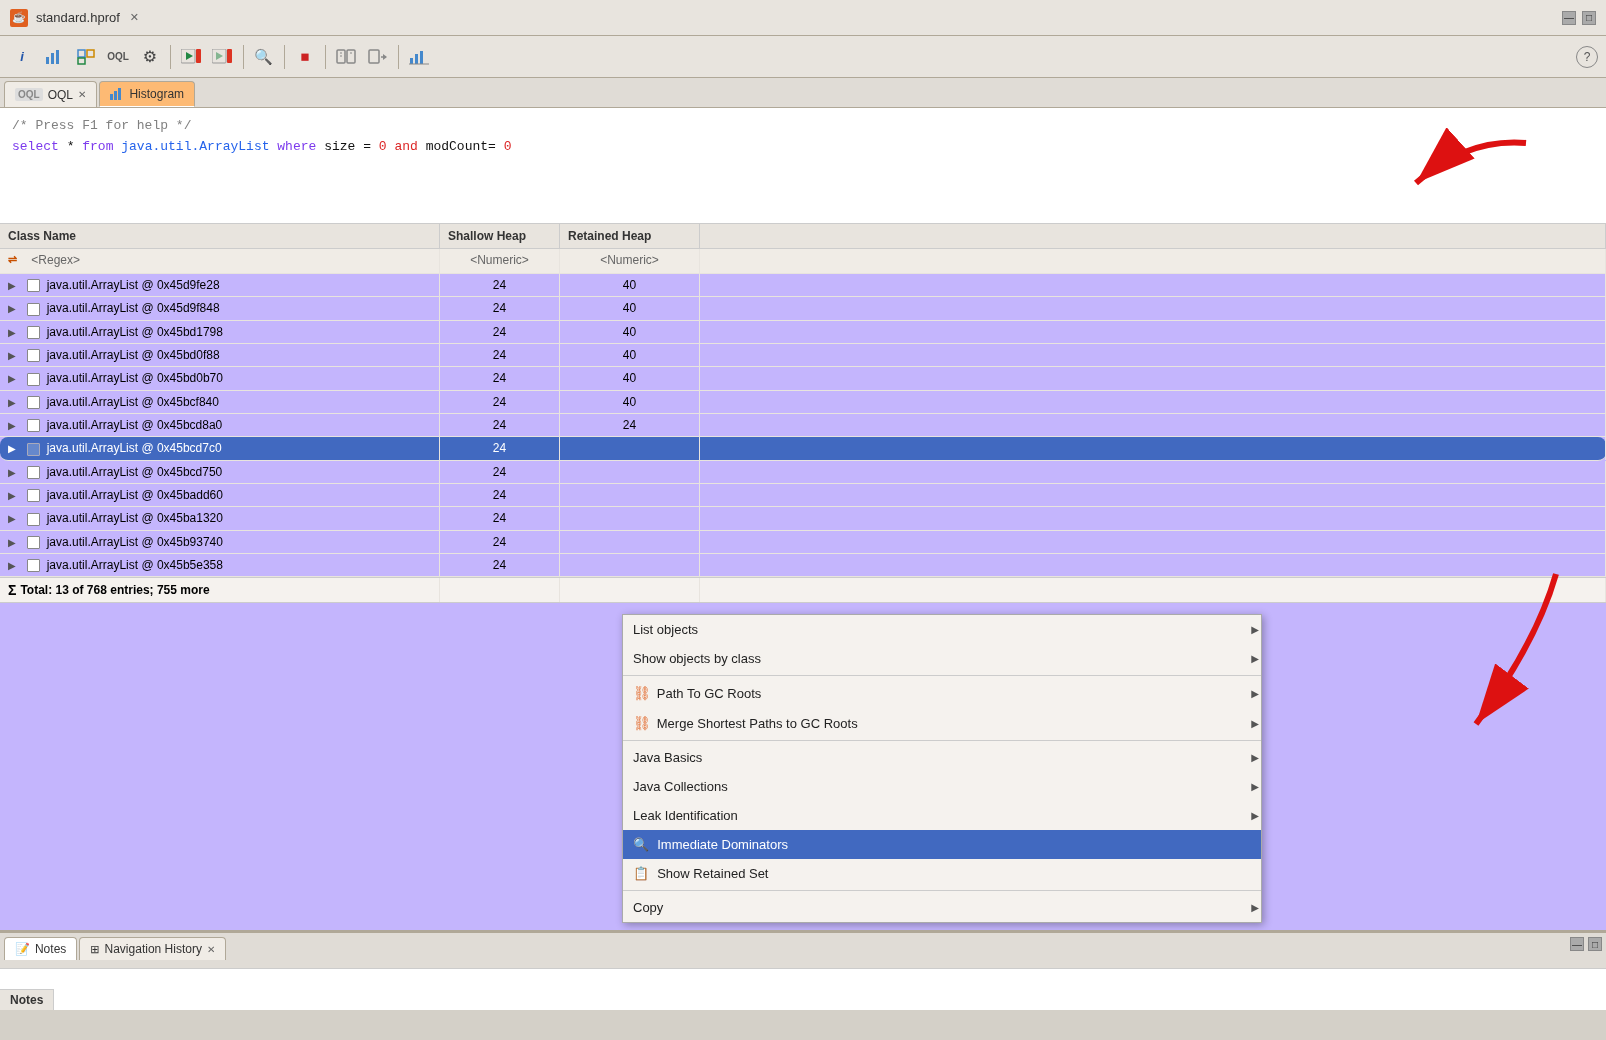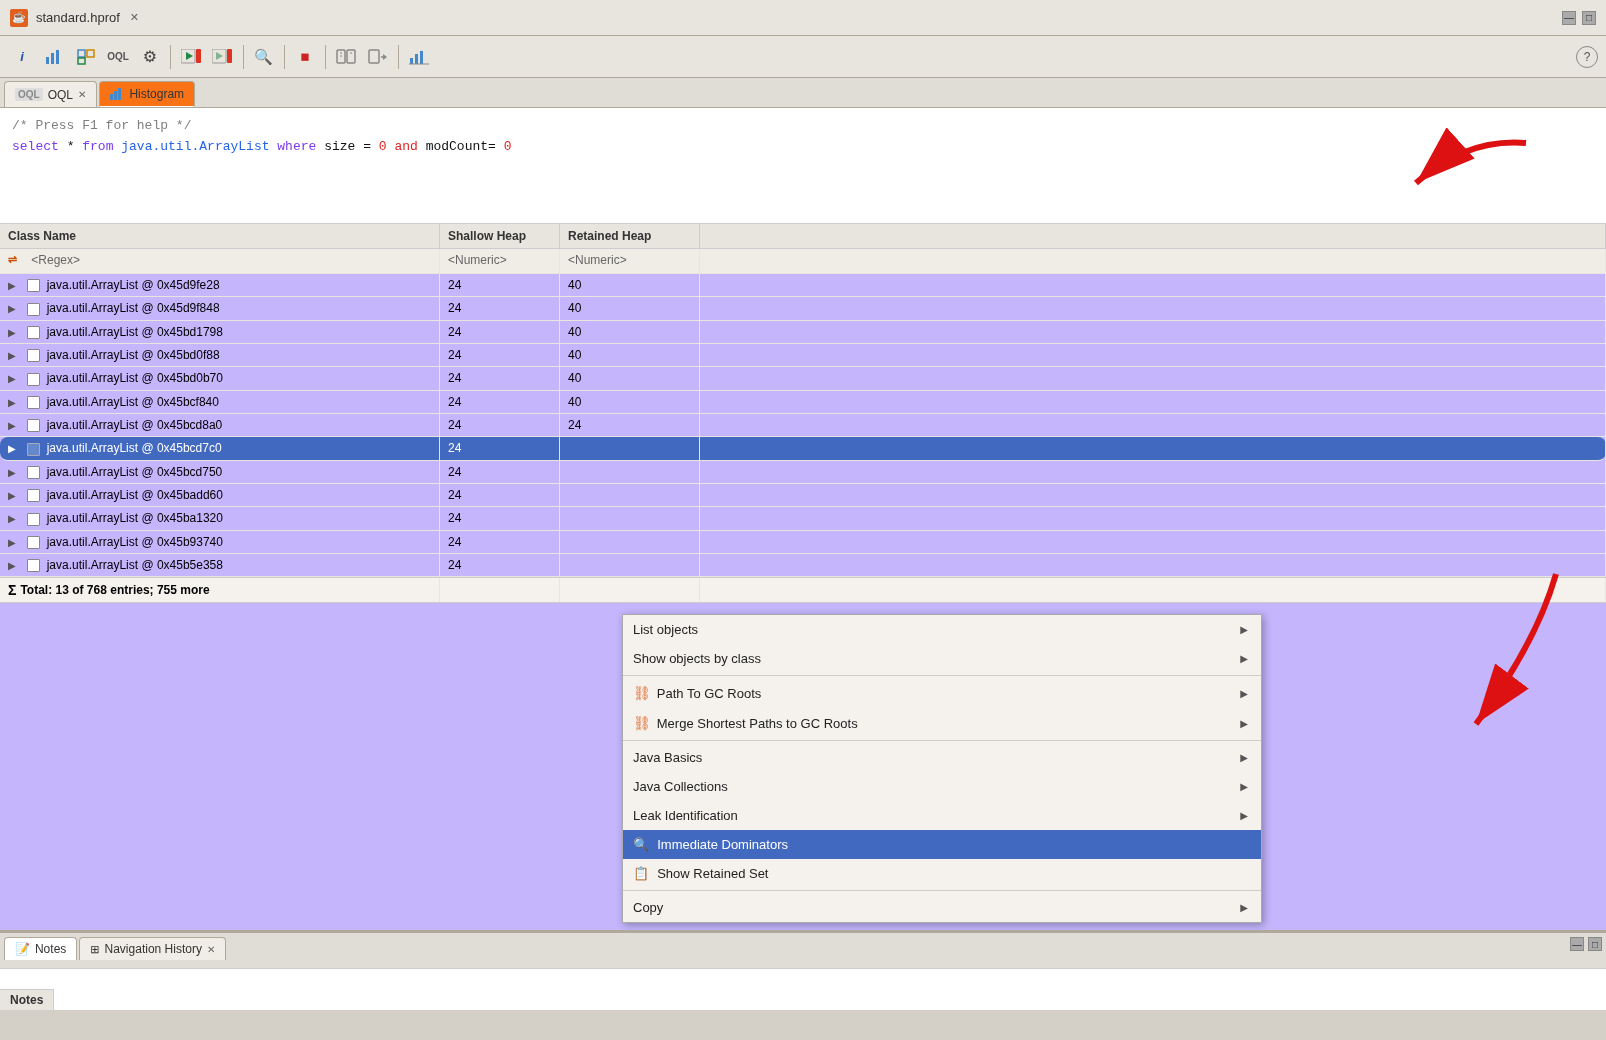--- a/index.html
+++ b/index.html
@@ -105,21 +105,21 @@
       border-bottom: none;
       border-radius: 4px 4px 0 0;
       background: #f0ece6;
       cursor: pointer;
       display: flex; align-items: center; gap: 5px;
       font-size: 12px;
       color: #333;
       height: 26px;
     }
     .tab.active {
-      background: #f97316;
+      background: #fdba74;
       border-bottom: 1px solid white;
       font-weight: 500;
     }
     .tab-close {
       font-size: 10px; color: #666;
       cursor: pointer;
     }
 
     
     .editor-area {
@@ -173,21 +173,21 @@
       border-bottom: 1px solid #e8e4de;
       font-size: 12px;
     }
     .table-row.selected { background: #4169c0; color: white; border-radius: 8px; }
     .table-cell {
       padding: 4px 8px;
       border-right: 1px solid #e8e4de;
       white-space: nowrap;
       overflow: hidden;
     }
-    .table-cell.numeric { text-align: left; }
+    .table-cell.numeric { text-align: center; }
     .row-expand {
       display: inline-block;
       width: 12px; height: 12px;
       margin-right: 4px;
       color: #555;
       font-size: 10px;
       cursor: pointer;
     }
     .file-icon {
       display: inline-block;
@@ -239,21 +239,21 @@
       top: 390px;
       left: 622px;
       width: 640px;
       background: #f5f2ee;
       border: 1px solid #aaa;
       box-shadow: 2px 2px 8px rgba(0,0,0,0.3);
       z-index: 100;
       font-size: 13px;
     }
     .context-menu-item {
-      padding: 7px 13px 7px 10px;
+      padding: 7px 2px 7px 10px;
       display: flex;
       align-items: center;
       justify-content: space-between;
       cursor: pointer;
       color: #222;
       border-bottom: none;
     }
     .context-menu-item.highlighted {
       background: #4169c0;
       color: white;

